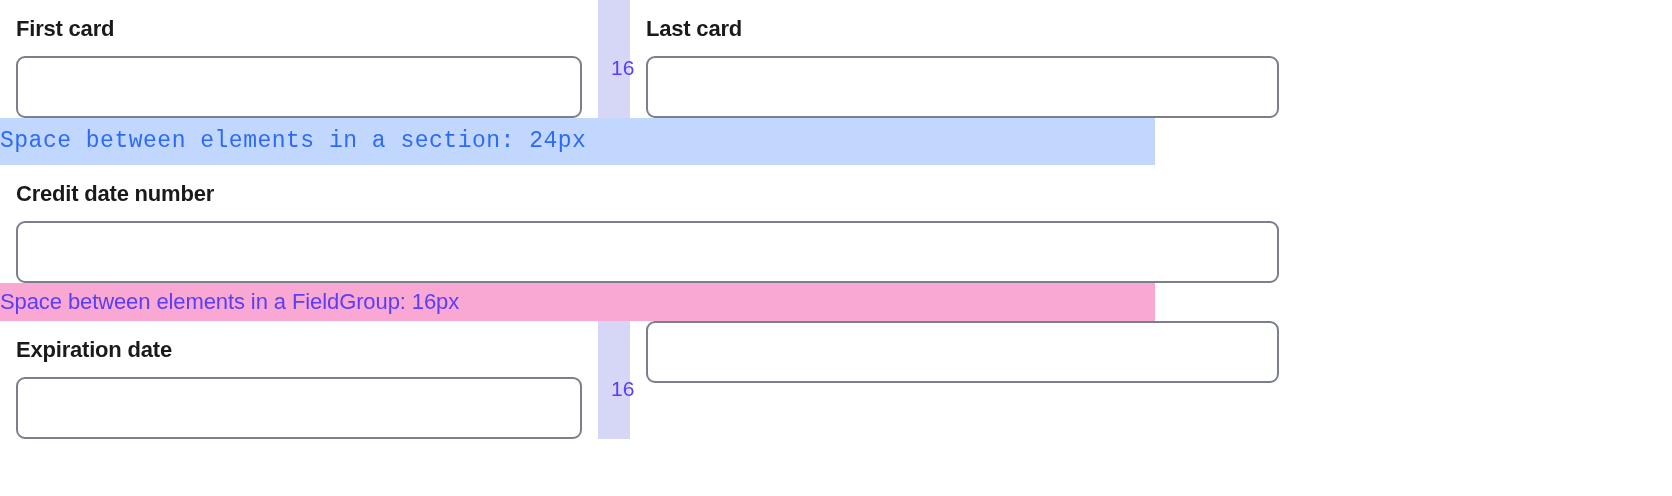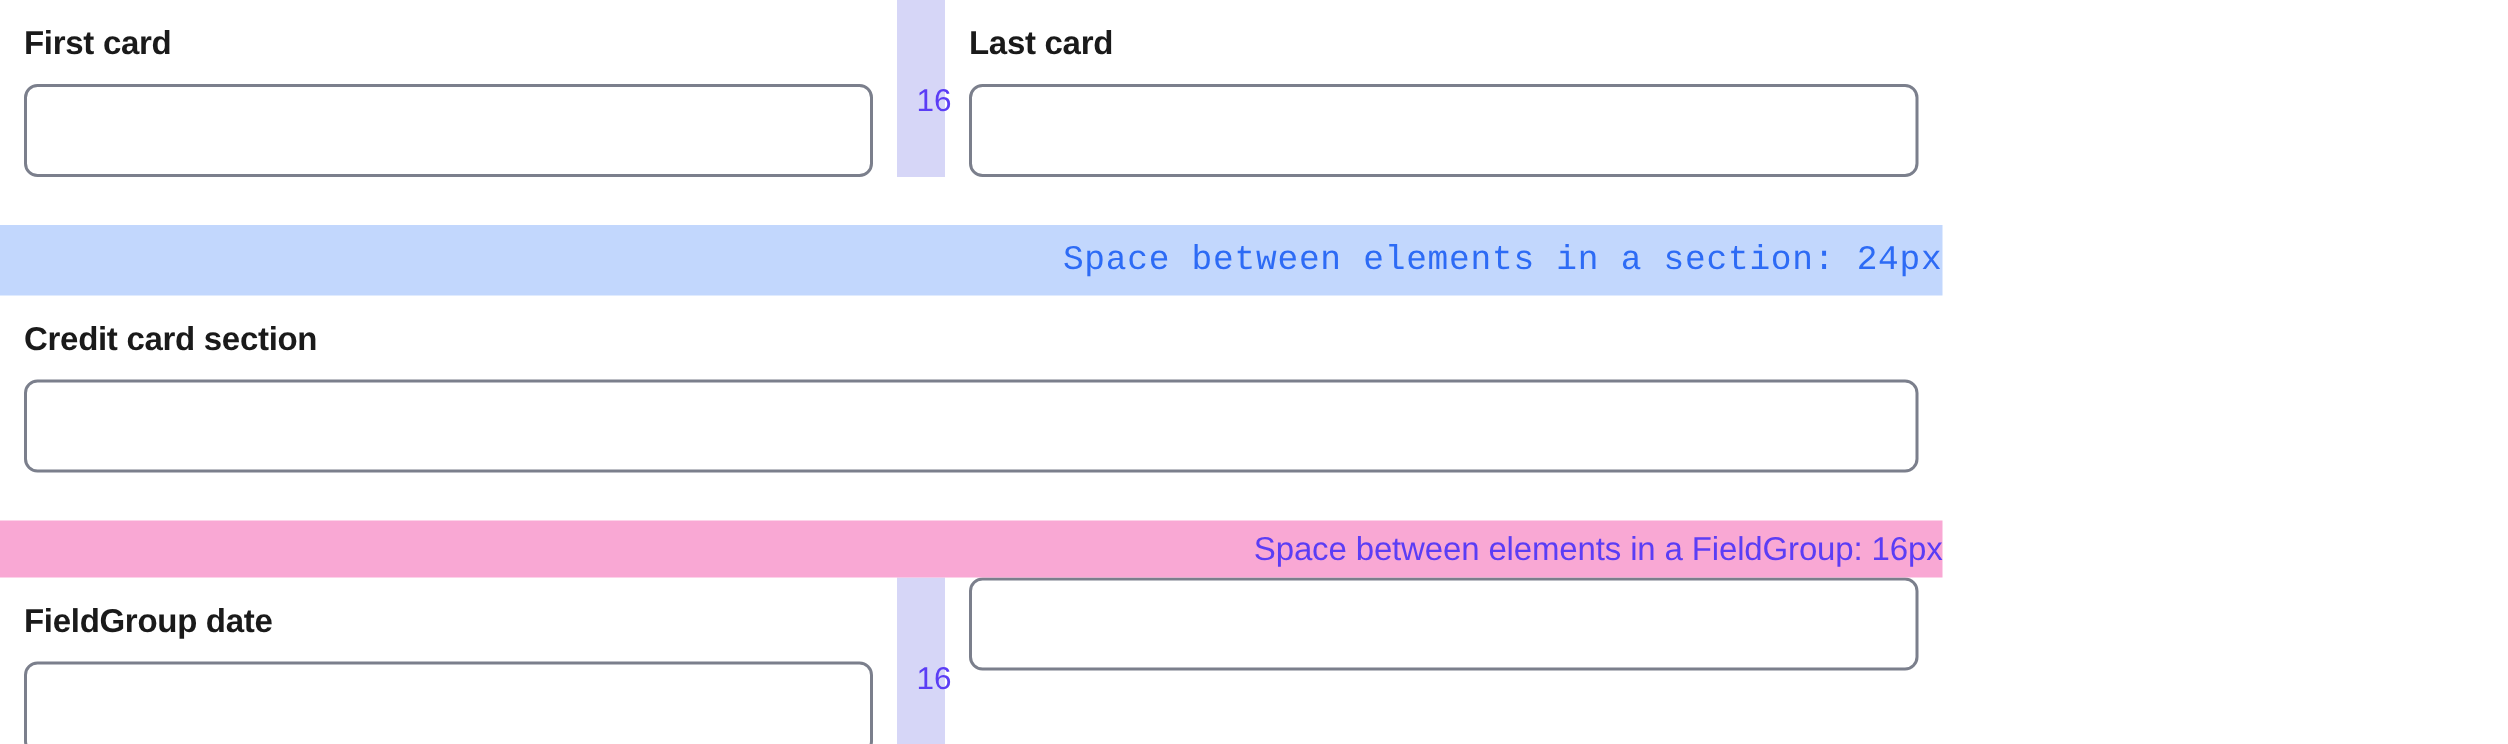--- a/index.html
+++ b/index.html
@@ -83,27 +83,26 @@
     left: 1px;
     font-size: 21px;
     color: #5b3df5;
     line-height: 1;
     white-space: nowrap;
     margin-left: 12px;
   }
 
   
   .anno {
-    width: 1295px;
+    width: 1155px;
     box-sizing: border-box;
-    text-align: right;
+    text-align: left;
     line-height: 1;
     position: relative;
     z-index: 3;
-    margin-top: 32px;
   }
 
   .anno-section {
     background: #c2d7fd;
     color: #2d6bf5;
     font-family: "Liberation Mono", monospace;
     font-size: 23px;
     padding: 12px 0 12px 0;
     letter-spacing: 0.5px;
   }
@@ -139,31 +138,31 @@
         <div class="field-label">Last card</div>
         <input class="field-input" type="text" placeholder="" style="">
       </div>
 
     </div>
 
     <div class="anno anno-section">Space between elements in a section: 24px</div>
 
     <div class="field-row single">
       <div class="field">
-        <div class="field-label">Credit card section</div>
+        <div class="field-label">Credit date number</div>
         <input class="field-input" type="text" placeholder="" style="">
       </div>
     </div>
 
     <div class="anno anno-fieldgroup">Space between elements in a FieldGroup: 16px</div>
 
     <div class="field-row">
 
       <div class="field">
-        <div class="field-label">FieldGroup date</div>
+        <div class="field-label">Expiration date</div>
         <input class="field-input" type="text" placeholder="" style="">
       </div>
 
       <div class="gutter">
         <span class="gutter-label">16</span>
       </div>
 
       <div class="field">
         <input class="field-input" type="text" placeholder="" style="">
       </div>

